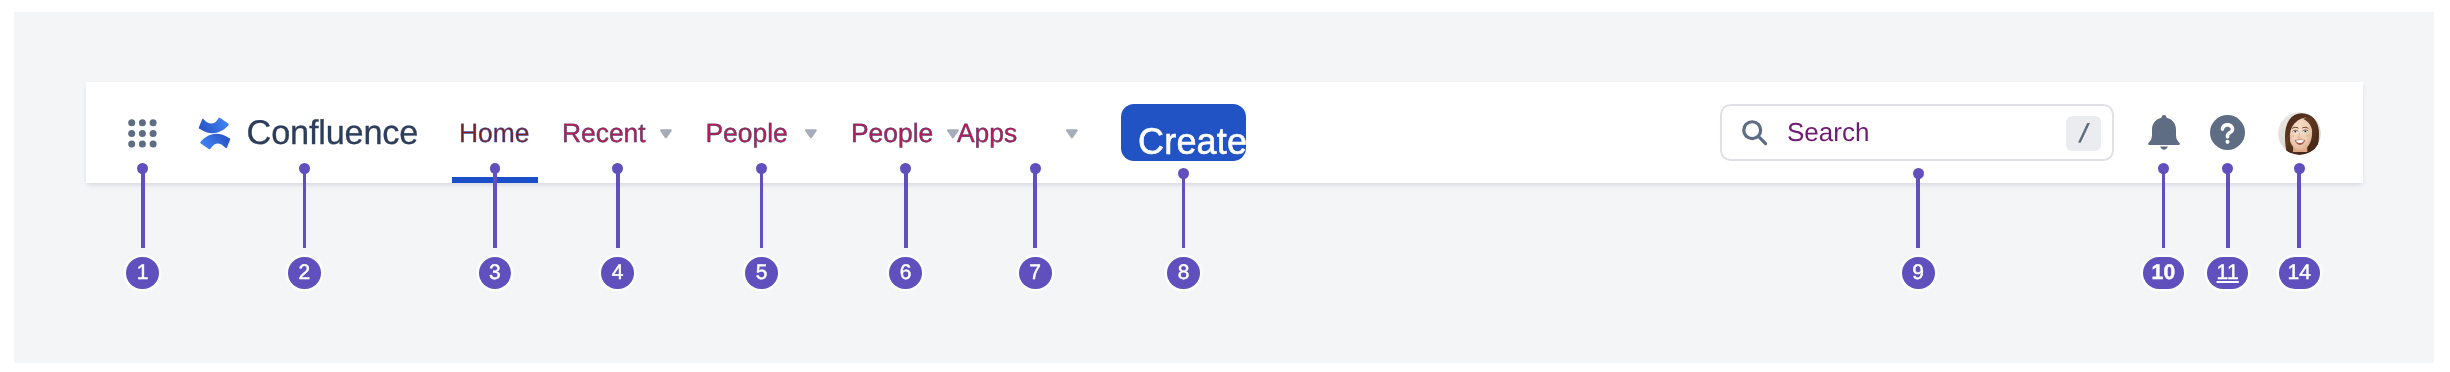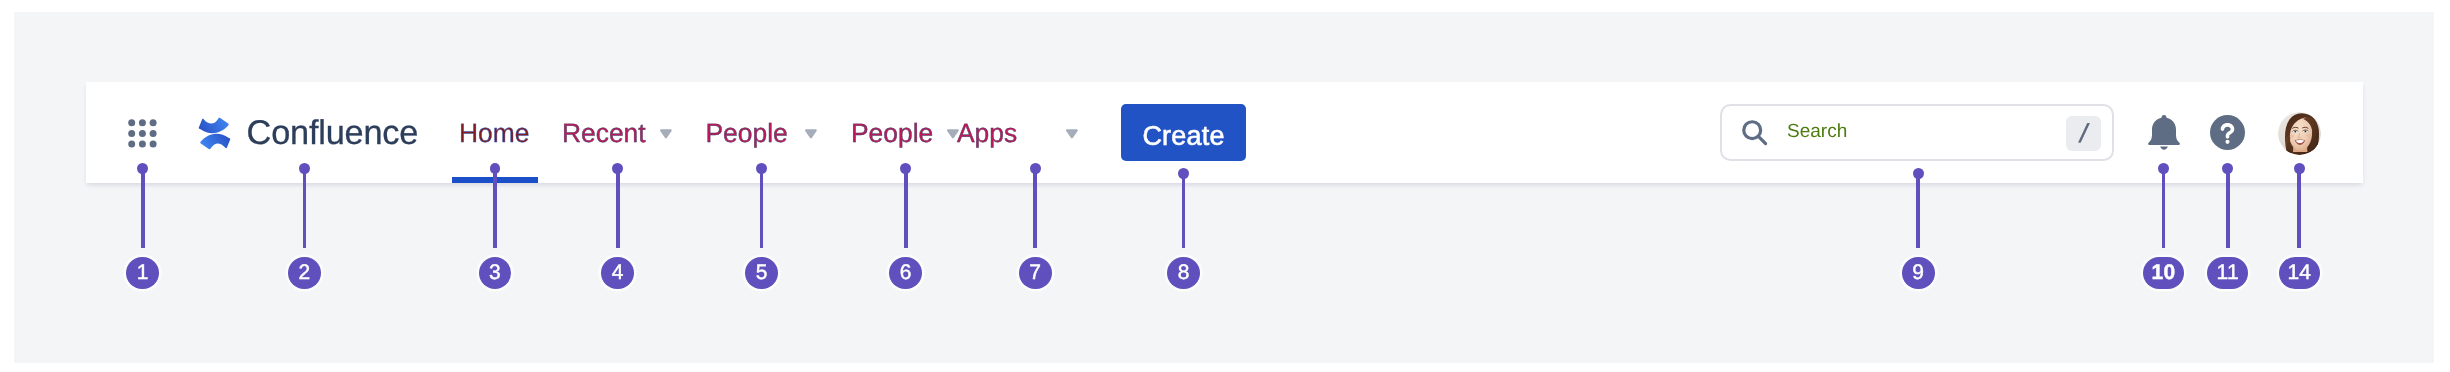--- a/index.html
+++ b/index.html
@@ -30,29 +30,29 @@
   
   .navitem{position:absolute;top:119.4px;font-size:26.4px;line-height:28px;color:#be185d;white-space:nowrap;
            -webkit-text-stroke:0.42px #344563;}
   .navitem.active{color:#7f1d1d;-webkit-text-stroke:0.42px #2456C4;}
   .caret{position:absolute;top:128.9px;width:11.8px;height:9.8px;}
   .caret svg{display:block;}
   .activebar{position:absolute;left:452px;top:176.5px;width:86px;height:6.5px;background:#1B4FC8;}
 
   
   .createbtn{position:absolute;left:1121px;top:104px;width:125px;height:56.5px;
-             background:#2253C4;border-radius:5px;border:0;padding:17px;
-             font-family:"Liberation Sans",sans-serif;font-size:27px;color:#ffffff;
+             background:#2253C4;border-radius:13px;border:0;padding:17px;
+             font-family:"Liberation Sans",sans-serif;font-size:36px;color:#ffffff;
              font-weight:400;-webkit-text-stroke:0.6px #ffffff;letter-spacing:0.2px;cursor:pointer;}
 
   
   .searchbox{position:absolute;left:1720px;top:103.5px;width:394px;height:57.5px;
              box-sizing:border-box;background:#ffffff;border:2.4px solid #DFE1E6;border-radius:10.5px;}
   .search-icon{position:absolute;left:1740px;top:118px;width:28px;height:28px;}
-  .search-ph{position:absolute;left:1787px;top:117px;font-size:19px;line-height:30px;color:#4d7c0f;}
+  .search-ph{position:absolute;left:1787px;top:117px;font-size:26px;line-height:30px;color:#701a75;}
   .slashkey{position:absolute;left:2066px;top:115.5px;width:35px;height:35px;
             background:#EBECF0;border-radius:6px;}
   .slashkey span{position:absolute;left:0;top:0;width:35px;height:35px;line-height:34.5px;
             text-align:center;font-size:26px;color:#5A6779;font-style:italic;
             -webkit-text-stroke:0.5px #5A6779;}
 
   
   .bell{position:absolute;left:2147px;top:114px;width:34px;height:36px;}
   .help{position:absolute;left:2210px;top:115px;width:35px;height:35px;}
   .avatar{position:absolute;left:2277.5px;top:111.5px;width:43px;height:43px;border-radius:50%;overflow:hidden;
@@ -281,18 +281,18 @@
       <div class="conndot" style="left: 1178.2px; top: 168.4px;"></div>
       <div class="badge" style="left: 1167.35px; top: 257.1px; width: 32.5px;">8</div>
       <div class="conn" style="left: 1916.45px; top: 173.4px; height: 74.8px;"></div>
       <div class="conndot" style="left: 1912.9px; top: 168.4px;"></div>
       <div class="badge" style="left: 1902.05px; top: 257.1px; width: 32.5px;">9</div>
       <div class="conn" style="left: 2161.65px; top: 168px; height: 80.2px;"></div>
       <div class="conndot" style="left: 2158.1px; top: 163px;"></div>
       <div class="badge" style="left: 2143px; top: 257.1px; width: 41px; font-weight: bold;">10</div>
       <div class="conn" style="left: 2225.85px; top: 168px; height: 80.2px;"></div>
       <div class="conndot" style="left: 2222.3px; top: 163px;"></div>
-      <div class="badge" style="left: 2207.2px; top: 257.1px; width: 41px;">11</div>
+      <div class="badge" style="left: 2207.2px; top: 257.1px; width: 41px; text-decoration: underline;">11</div>
       <div class="conn" style="left: 2297.45px; top: 168px; height: 80.2px;"></div>
       <div class="conndot" style="left: 2293.9px; top: 163px;"></div>
       <div class="badge" style="left: 2278.8px; top: 257.1px; width: 41px;">14</div>
     </div>
 </div>
 
 </body></html>

